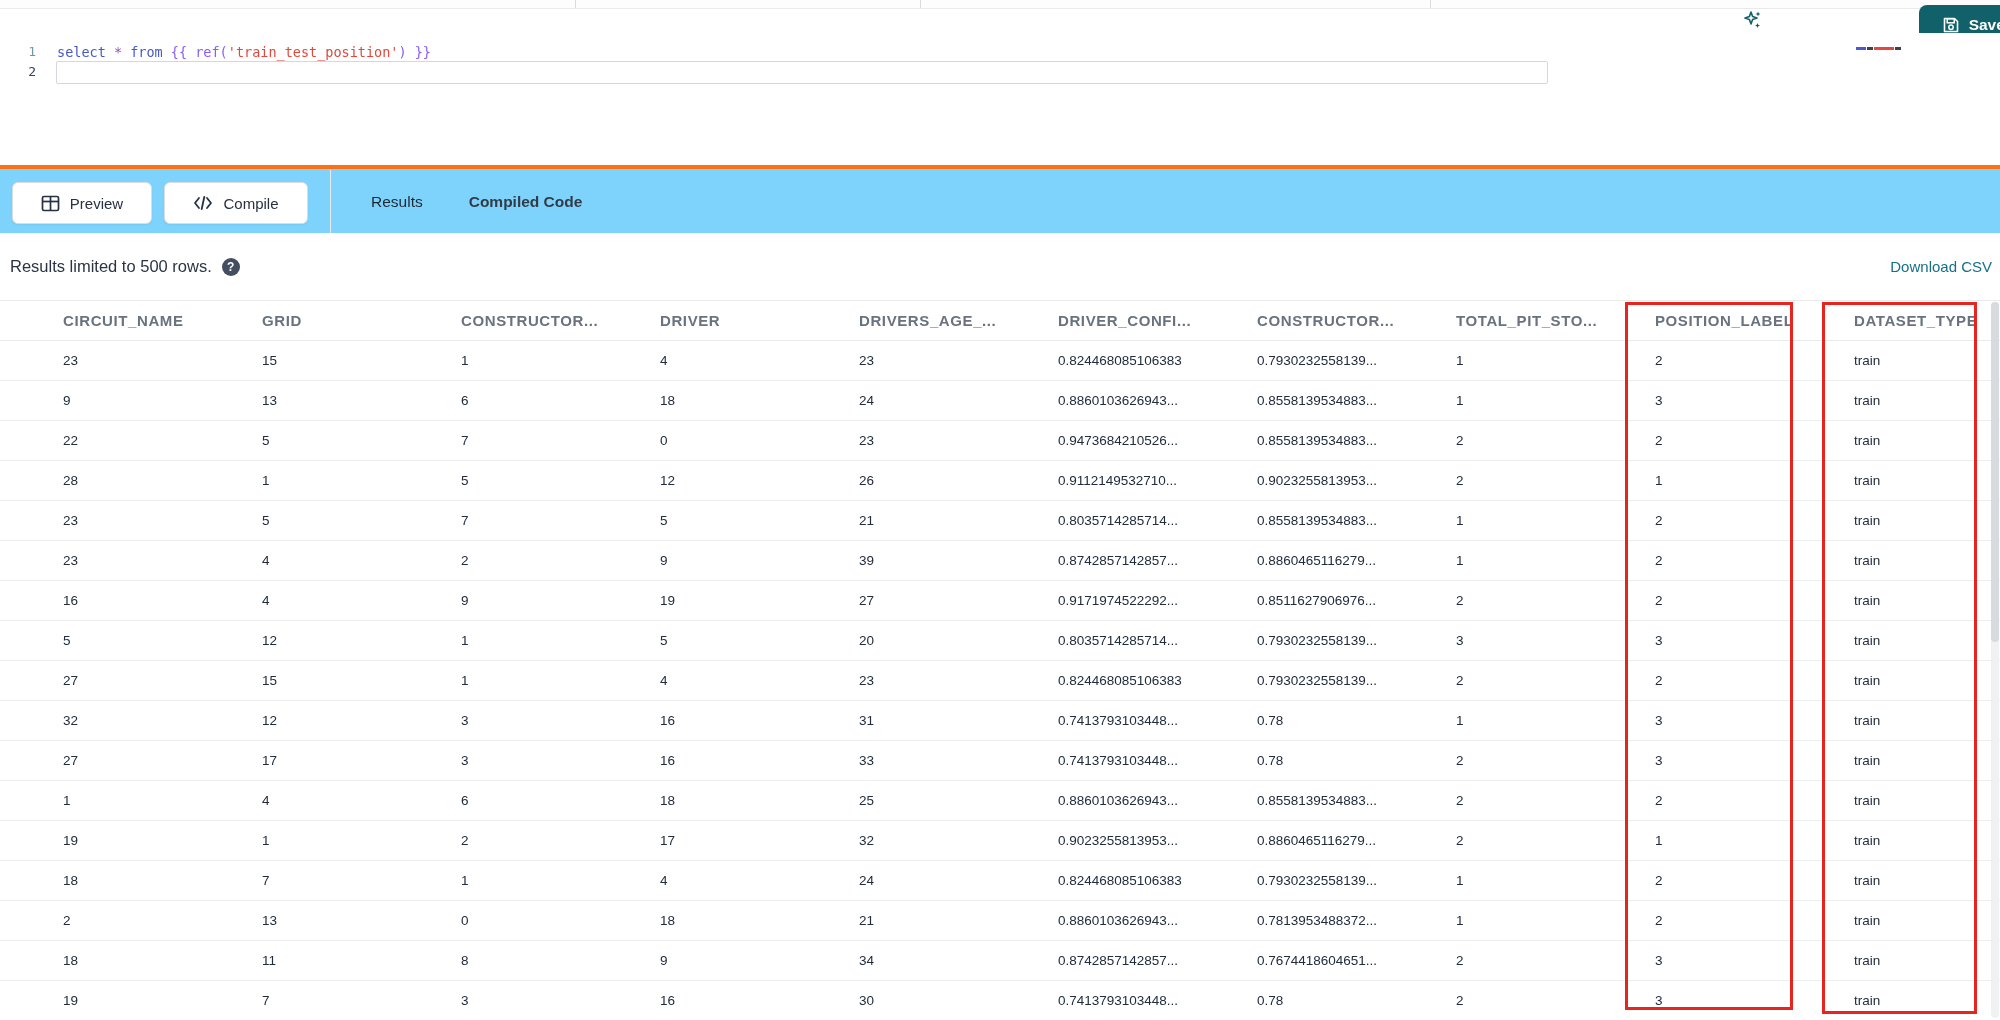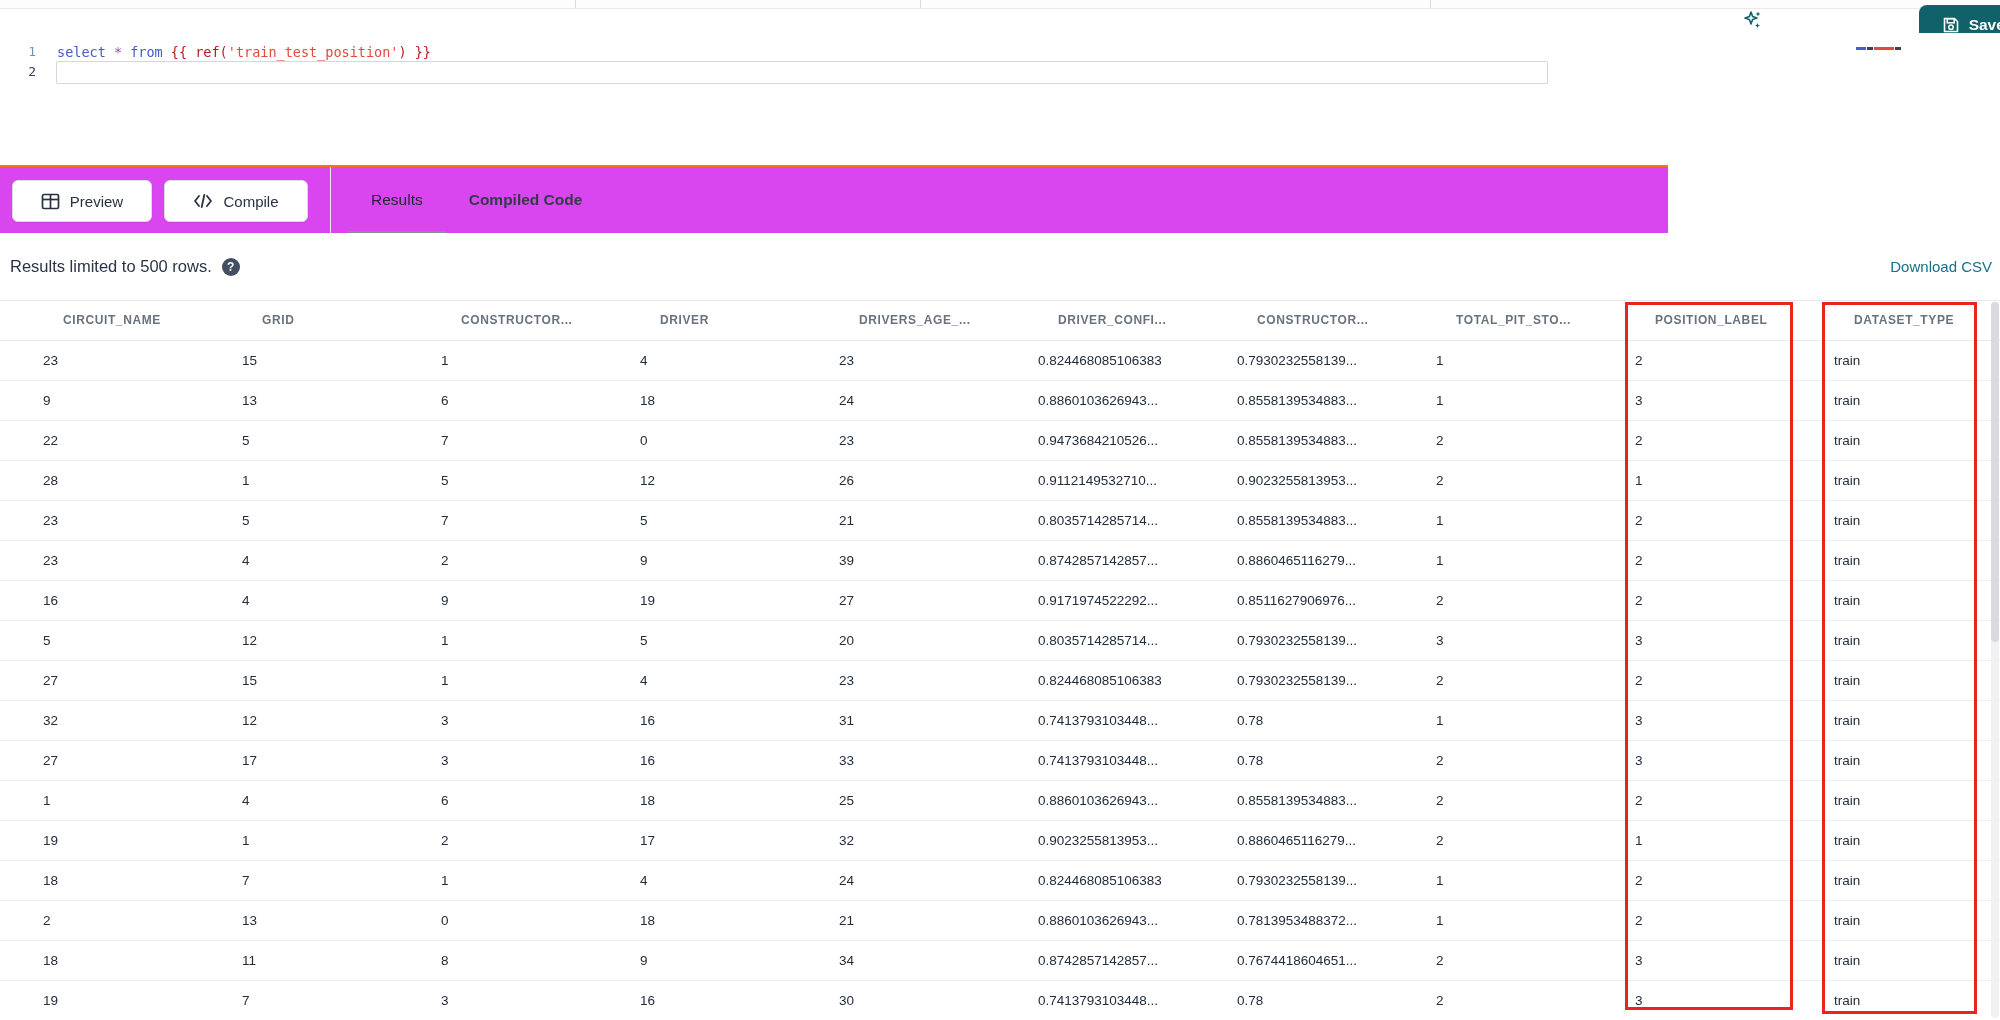--- a/index.html
+++ b/index.html
@@ -21,30 +21,30 @@
   .editor{position:absolute;left:0;top:33px;width:2000px;height:132px;background:#ffffff;}
   .gutter-num{position:absolute;left:0;width:36px;text-align:right;height:20px;line-height:20px;
               font-family:"DejaVu Sans Mono",monospace;font-size:13px;}
   .ln1{top:9px;color:#6d98a8;}
   .ln2{top:29px;color:#33415e;}
   .code-line{position:absolute;left:57px;top:9px;height:20px;line-height:20px;white-space:pre;
              font-family:"DejaVu Sans Mono",monospace;font-size:13.5px;color:#3d424d;}
   .tok-keyword{color:#4559c9;}
   .tok-operator{color:#9457b5;}
   .tok-string{color:#e2483d;}
-  .tok-plain{color:#b91c1c;}
+  .tok-plain{color:#8b5cf6;}
   .active-line-box{position:absolute;left:56px;top:28px;width:1490px;height:21px;border:1px solid #d4d8dd;border-radius:2px;}
   .minimap{position:absolute;left:1856px;top:14px;display:flex;gap:1px;align-items:center;}
   .minimap span{display:inline-block;height:3px;}
   .mm-b{width:10px;background:#4a5bd2;}
   .mm-d{width:6px;background:#3d424d;}
   .mm-r{width:20px;background:#e2483d;}
 
   
-  .toolbar-strip{position:absolute;left:0;top:165px;width:1668px;height:68px;background:#d946ef;border-top:2px solid #f97316;box-sizing:border-box;}
+  .toolbar-strip{position:absolute;left:0;top:165px;width:2000px;height:68px;background:#7dd3fc;border-top:4px solid #f97316;box-sizing:border-box;}
   .tool-btn{position:absolute;top:13px;height:42px;background:#ffffff;border:1px solid #d9dce0;border-radius:6px;
             box-shadow:0 1px 2px rgba(20,30,40,.06);display:flex;align-items:center;justify-content:center;gap:10px;
             font-size:15px;font-weight:500;color:#273142;cursor:pointer;box-sizing:border-box;}
   .preview-btn{left:12px;width:140px;}
   .compile-btn{left:164px;width:144px;}
   .strip-divider{position:absolute;left:330px;top:0;width:1px;height:68px;background:#e7e9eb;}
   .tabs{position:absolute;left:348px;top:0;height:68px;display:flex;}
   .tab{position:relative;padding:0 23px;line-height:66px;font-size:15.5px;color:#323b47;cursor:pointer;font-weight:bold;}
   .tab.active{color:#1f2733;font-weight:400;}
   .tab.active::after{content:"";position:absolute;left:0;right:0;bottom:0;height:4px;background:#878e98;}
@@ -55,23 +55,23 @@
   .notice{font-size:16.5px;color:#2a3445;}
   .help-icon{width:18px;height:18px;border-radius:50%;background:#434e61;color:#ffffff;font-size:12px;font-weight:700;
              display:flex;align-items:center;justify-content:center;cursor:pointer;}
   .download-link{position:absolute;right:8px;top:0;height:67px;display:flex;align-items:center;
                  color:var(--link);font-size:15px;cursor:pointer;}
 
   
   .thead{position:absolute;left:0;top:300px;width:2000px;height:41px;display:flex;padding-left:48px;box-sizing:border-box;
          border-top:1px solid #e8eaec;border-bottom:1px solid #e8eaec;overflow:hidden;background:#ffffff;}
   .hcell{width:199px;flex:0 0 199px;padding-left:15px;box-sizing:border-box;line-height:39px;
-         font-size:12px;font-weight:700;color:#69727e;letter-spacing:.6px;white-space:nowrap;}
+         font-size:15px;font-weight:700;color:#69727e;letter-spacing:.6px;white-space:nowrap;}
   .tbody{position:absolute;left:0;top:341px;width:2000px;overflow:hidden;}
-  .trow{display:flex;height:40px;padding-left:28px;box-sizing:border-box;border-bottom:1px solid #eceef0;overflow:hidden;background:#ffffff;}
+  .trow{display:flex;height:40px;padding-left:48px;box-sizing:border-box;border-bottom:1px solid #eceef0;overflow:hidden;background:#ffffff;}
   .cell{width:199px;flex:0 0 199px;padding-left:15px;box-sizing:border-box;line-height:39px;
         font-size:13.5px;color:#222d3d;white-space:nowrap;}
 
   
   .red-box{position:absolute;border:3px solid var(--red);box-sizing:border-box;pointer-events:none;}
   .red-box-1{left:1625px;top:302px;width:168px;height:708px;}
   .red-box-2{left:1822px;top:302px;width:155px;height:712px;}
 
   
   .vscroll-track{position:absolute;right:1px;top:302px;width:8px;height:716px;background:#f0f1f3;border-radius:4px;}

